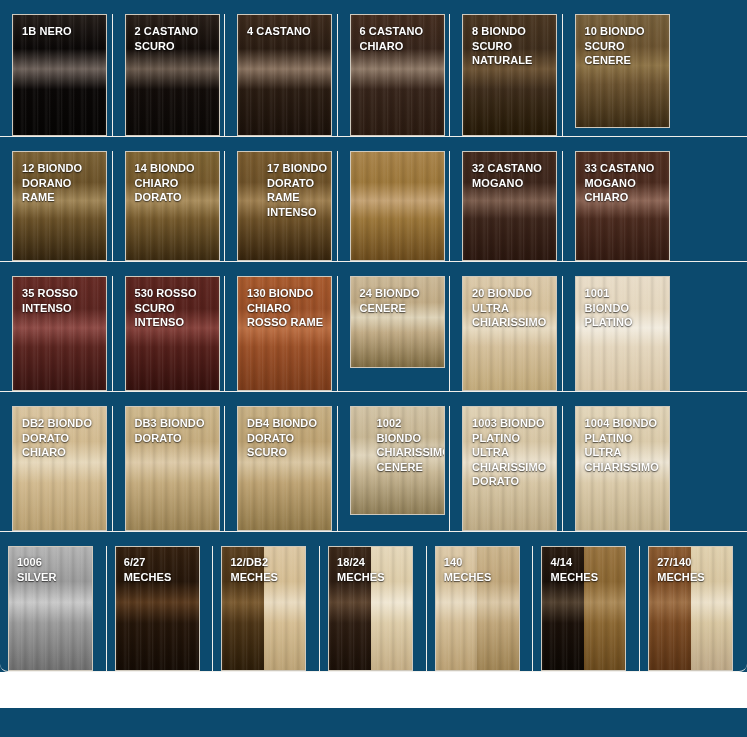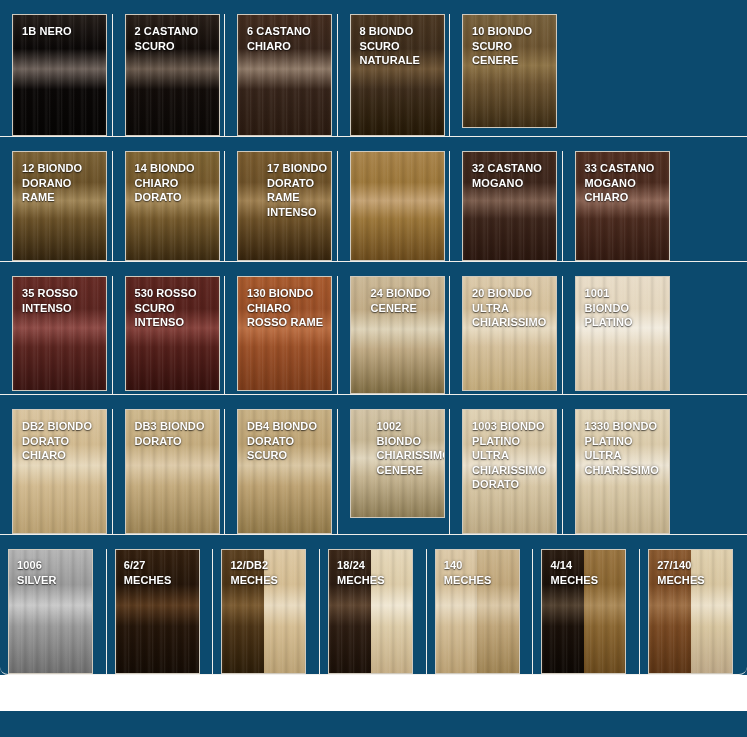--- a/index.html
+++ b/index.html
@@ -123,20 +123,27 @@
         <div class="cell">
           <div class="swatch" style="height: 122px;">
             <div class="fiber" style="background: linear-gradient(rgb(42, 32, 25) 0%, rgb(18, 12, 9) 28%, rgb(107, 91, 78) 45%, rgb(18, 12, 9) 62%, rgb(10, 7, 5) 100%);"></div>
             <div class="strands"></div>
             <div class="label">2 CASTANO
 SCURO</div>
           </div>
         </div>
         <div class="cell">
           <div class="swatch" style="height: 122px;">
+            <div class="fiber" style="background: linear-gradient(rgb(61, 42, 28) 0%, rgb(42, 28, 18) 28%, rgb(138, 115, 96) 45%, rgb(42, 28, 18) 62%, rgb(26, 16, 9) 100%);"></div>
+            <div class="strands"></div>
+            <div class="label">4 CASTANO</div>
+          </div>
+        </div>
+        <div class="cell">
+          <div class="swatch" style="height: 122px;">
             <div class="fiber" style="background: linear-gradient(rgb(67, 44, 30) 0%, rgb(54, 36, 26) 28%, rgb(143, 122, 104) 45%, rgb(54, 36, 26) 62%, rgb(42, 26, 16) 100%);"></div>
             <div class="strands"></div>
             <div class="label">6 CASTANO
 CHIARO</div>
           </div>
         </div>
         <div class="cell">
           <div class="swatch" style="height: 122px;">
             <div class="fiber" style="background: linear-gradient(rgb(74, 54, 33) 0%, rgb(61, 44, 27) 28%, rgb(109, 84, 53) 45%, rgb(61, 44, 27) 62%, rgb(36, 24, 5) 100%);"></div>
             <div class="strands"></div>
@@ -229,21 +236,21 @@
         <div class="cell">
           <div class="swatch" style="height: 115px;">
             <div class="fiber" style="background: linear-gradient(rgb(168, 90, 45) 0%, rgb(154, 79, 39) 28%, rgb(189, 112, 68) 45%, rgb(154, 79, 39) 62%, rgb(123, 59, 26) 100%);"></div>
             <div class="strands"></div>
             <div class="label">130 BIONDO
 CHIARO
 ROSSO RAME</div>
           </div>
         </div>
         <div class="cell">
-          <div class="swatch" style="height: 118px; padding-left: 11px;">
+          <div class="swatch" style="height: 92px;">
             <div class="fiber" style="background: linear-gradient(rgb(203, 184, 150) 0%, rgb(192, 170, 132) 28%, rgb(222, 211, 184) 45%, rgb(192, 170, 132) 62%, rgb(126, 107, 66) 100%);"></div>
             <div class="strands"></div>
             <div class="label">24 BIONDO
 CENERE</div>
           </div>
         </div>
         <div class="cell">
           <div class="swatch" style="height: 115px;">
             <div class="fiber" style="background: linear-gradient(rgb(219, 201, 169) 0%, rgb(212, 191, 154) 28%, rgb(232, 220, 195) 45%, rgb(212, 191, 154) 62%, rgb(192, 168, 120) 100%);"></div>
             <div class="strands"></div>
@@ -306,21 +313,21 @@
 PLATINO
 ULTRA
 CHIARISSIMO
 DORATO</div>
           </div>
         </div>
         <div class="cell">
           <div class="swatch" style="height: 125px;">
             <div class="fiber" style="background: linear-gradient(rgb(226, 213, 185) 0%, rgb(218, 202, 169) 28%, rgb(238, 230, 213) 45%, rgb(218, 202, 169) 62%, rgb(194, 176, 139) 100%);"></div>
             <div class="strands"></div>
-            <div class="label">1330 BIONDO
+            <div class="label">1004 BIONDO
 PLATINO
 ULTRA
 CHIARISSIMO</div>
           </div>
         </div>
       </div>
       <div class="grid-row meches-row">
         <div class="cell">
           <div class="swatch">
             <div class="fiber" style="background: linear-gradient(rgb(180, 180, 180) 0%, rgb(154, 154, 154) 28%, rgb(201, 201, 201) 45%, rgb(154, 154, 154) 62%, rgb(110, 110, 110) 100%);"></div>

